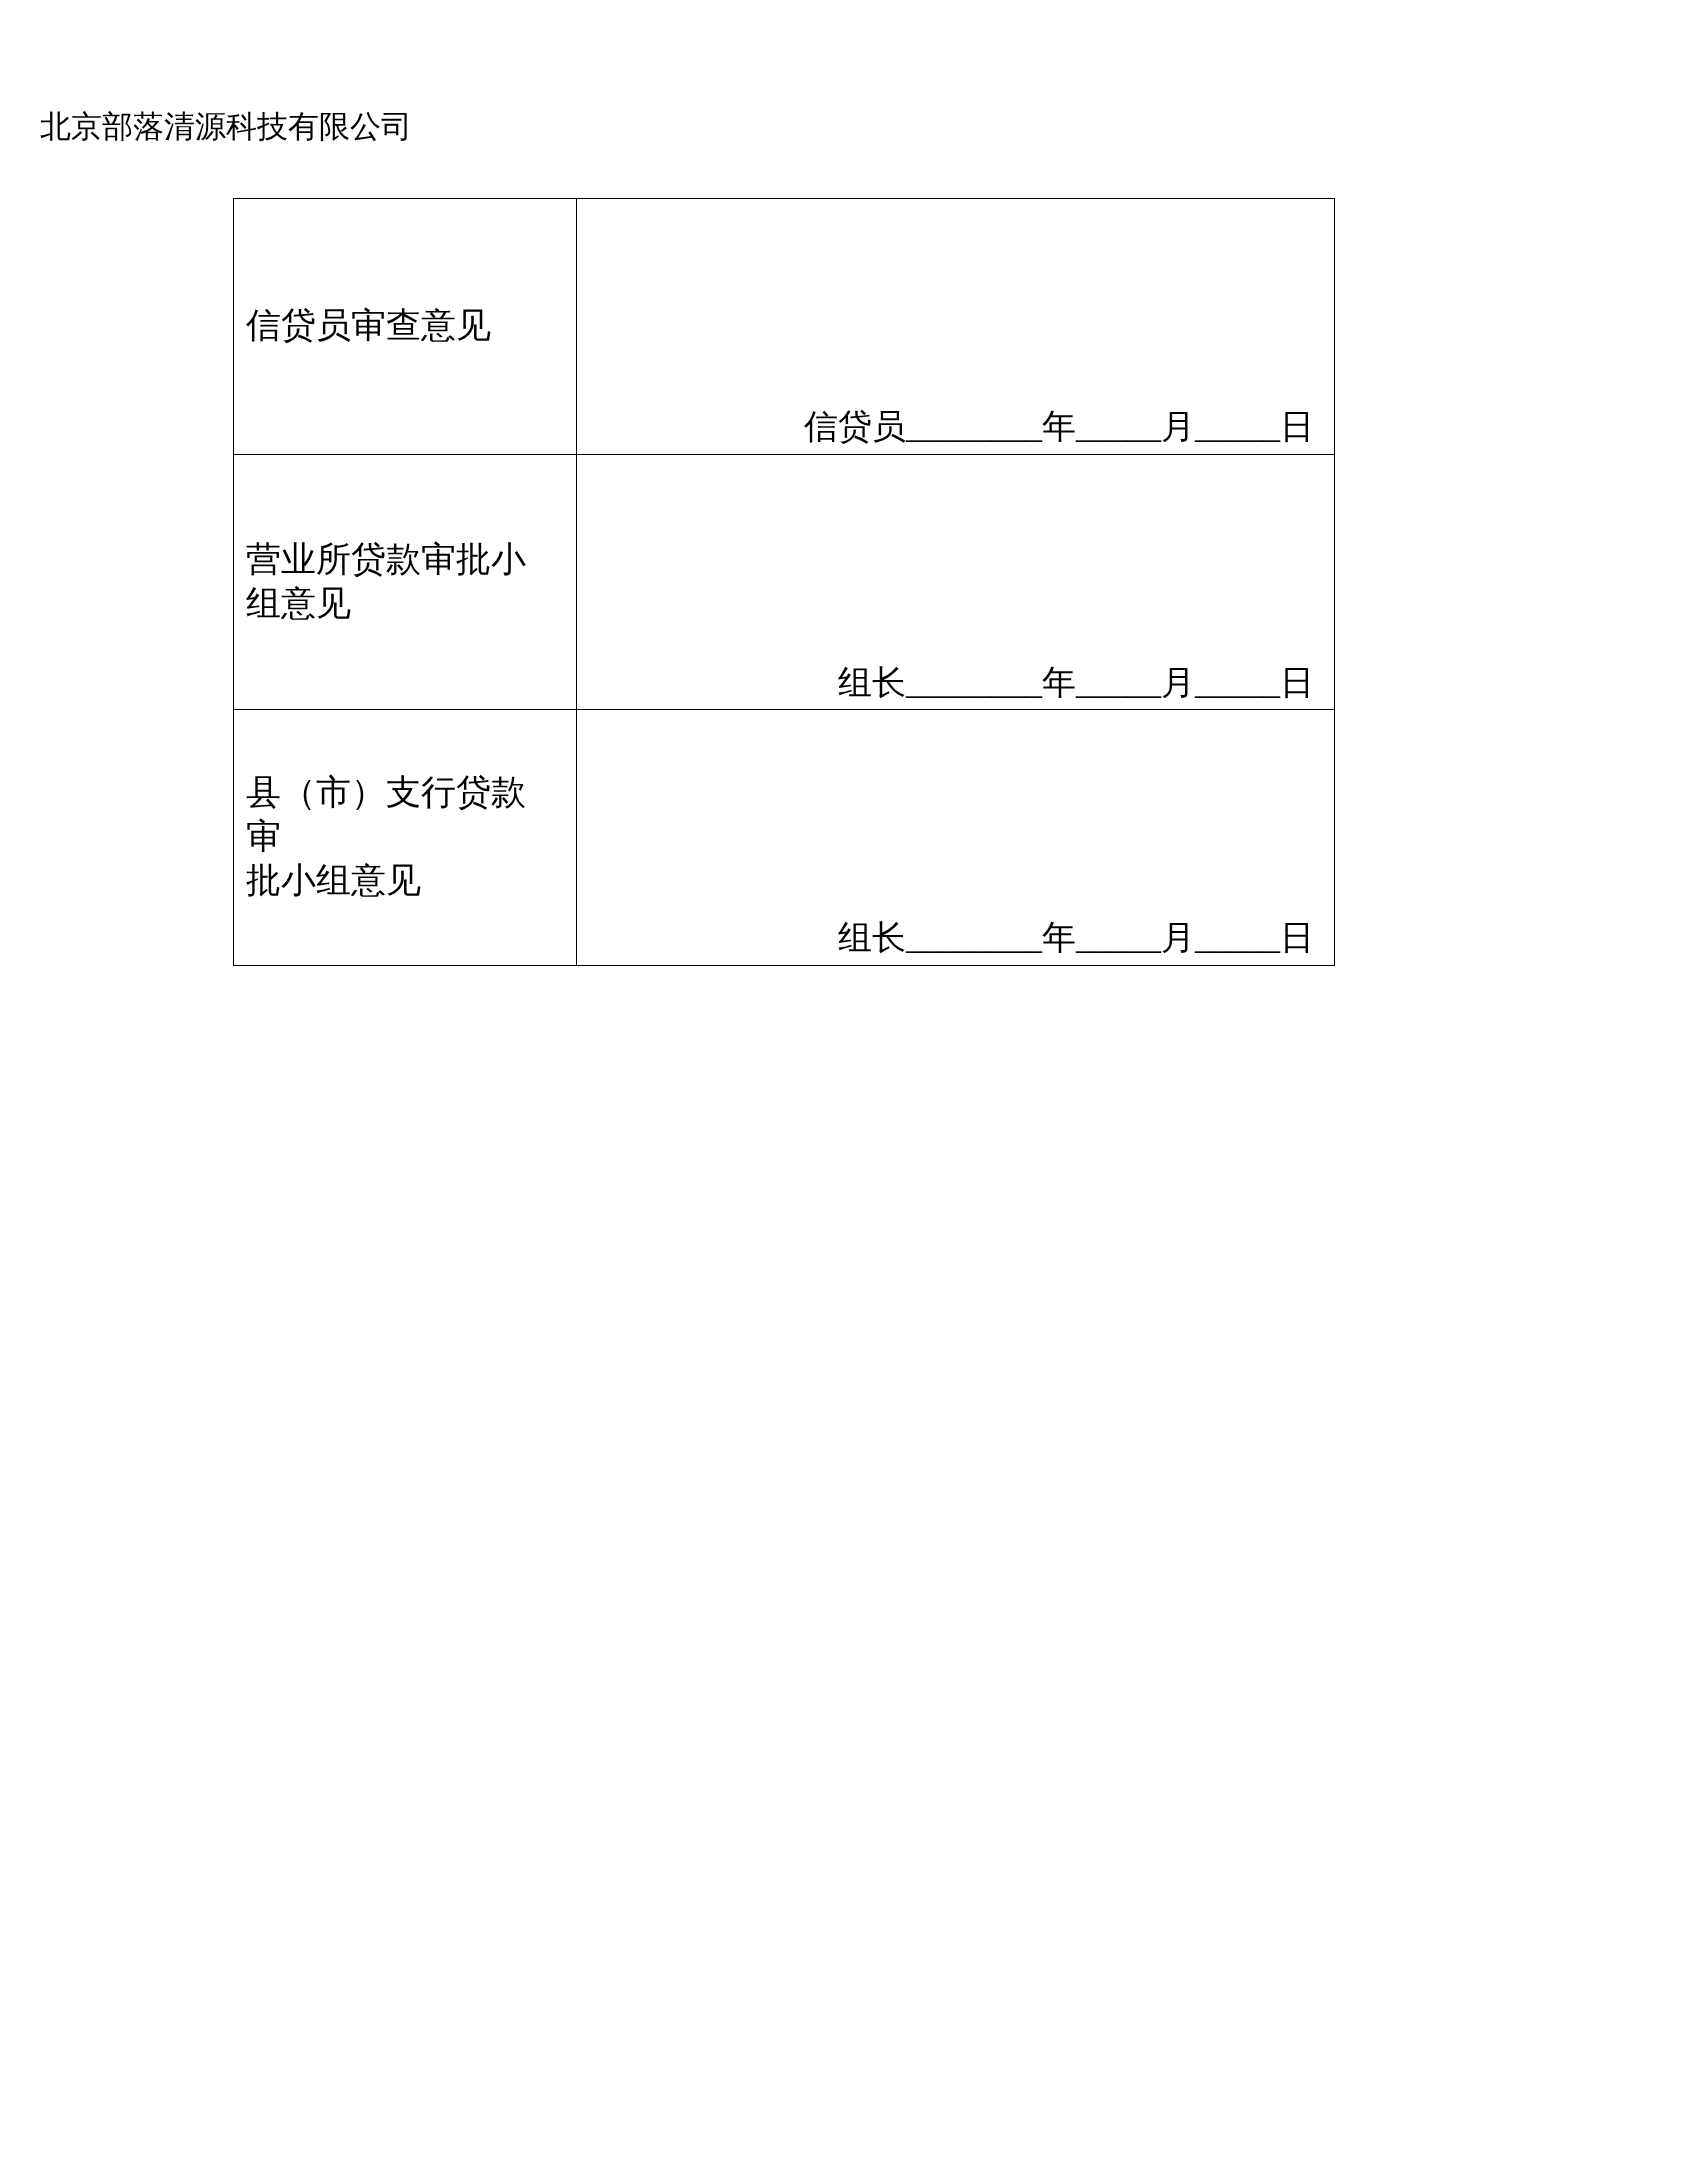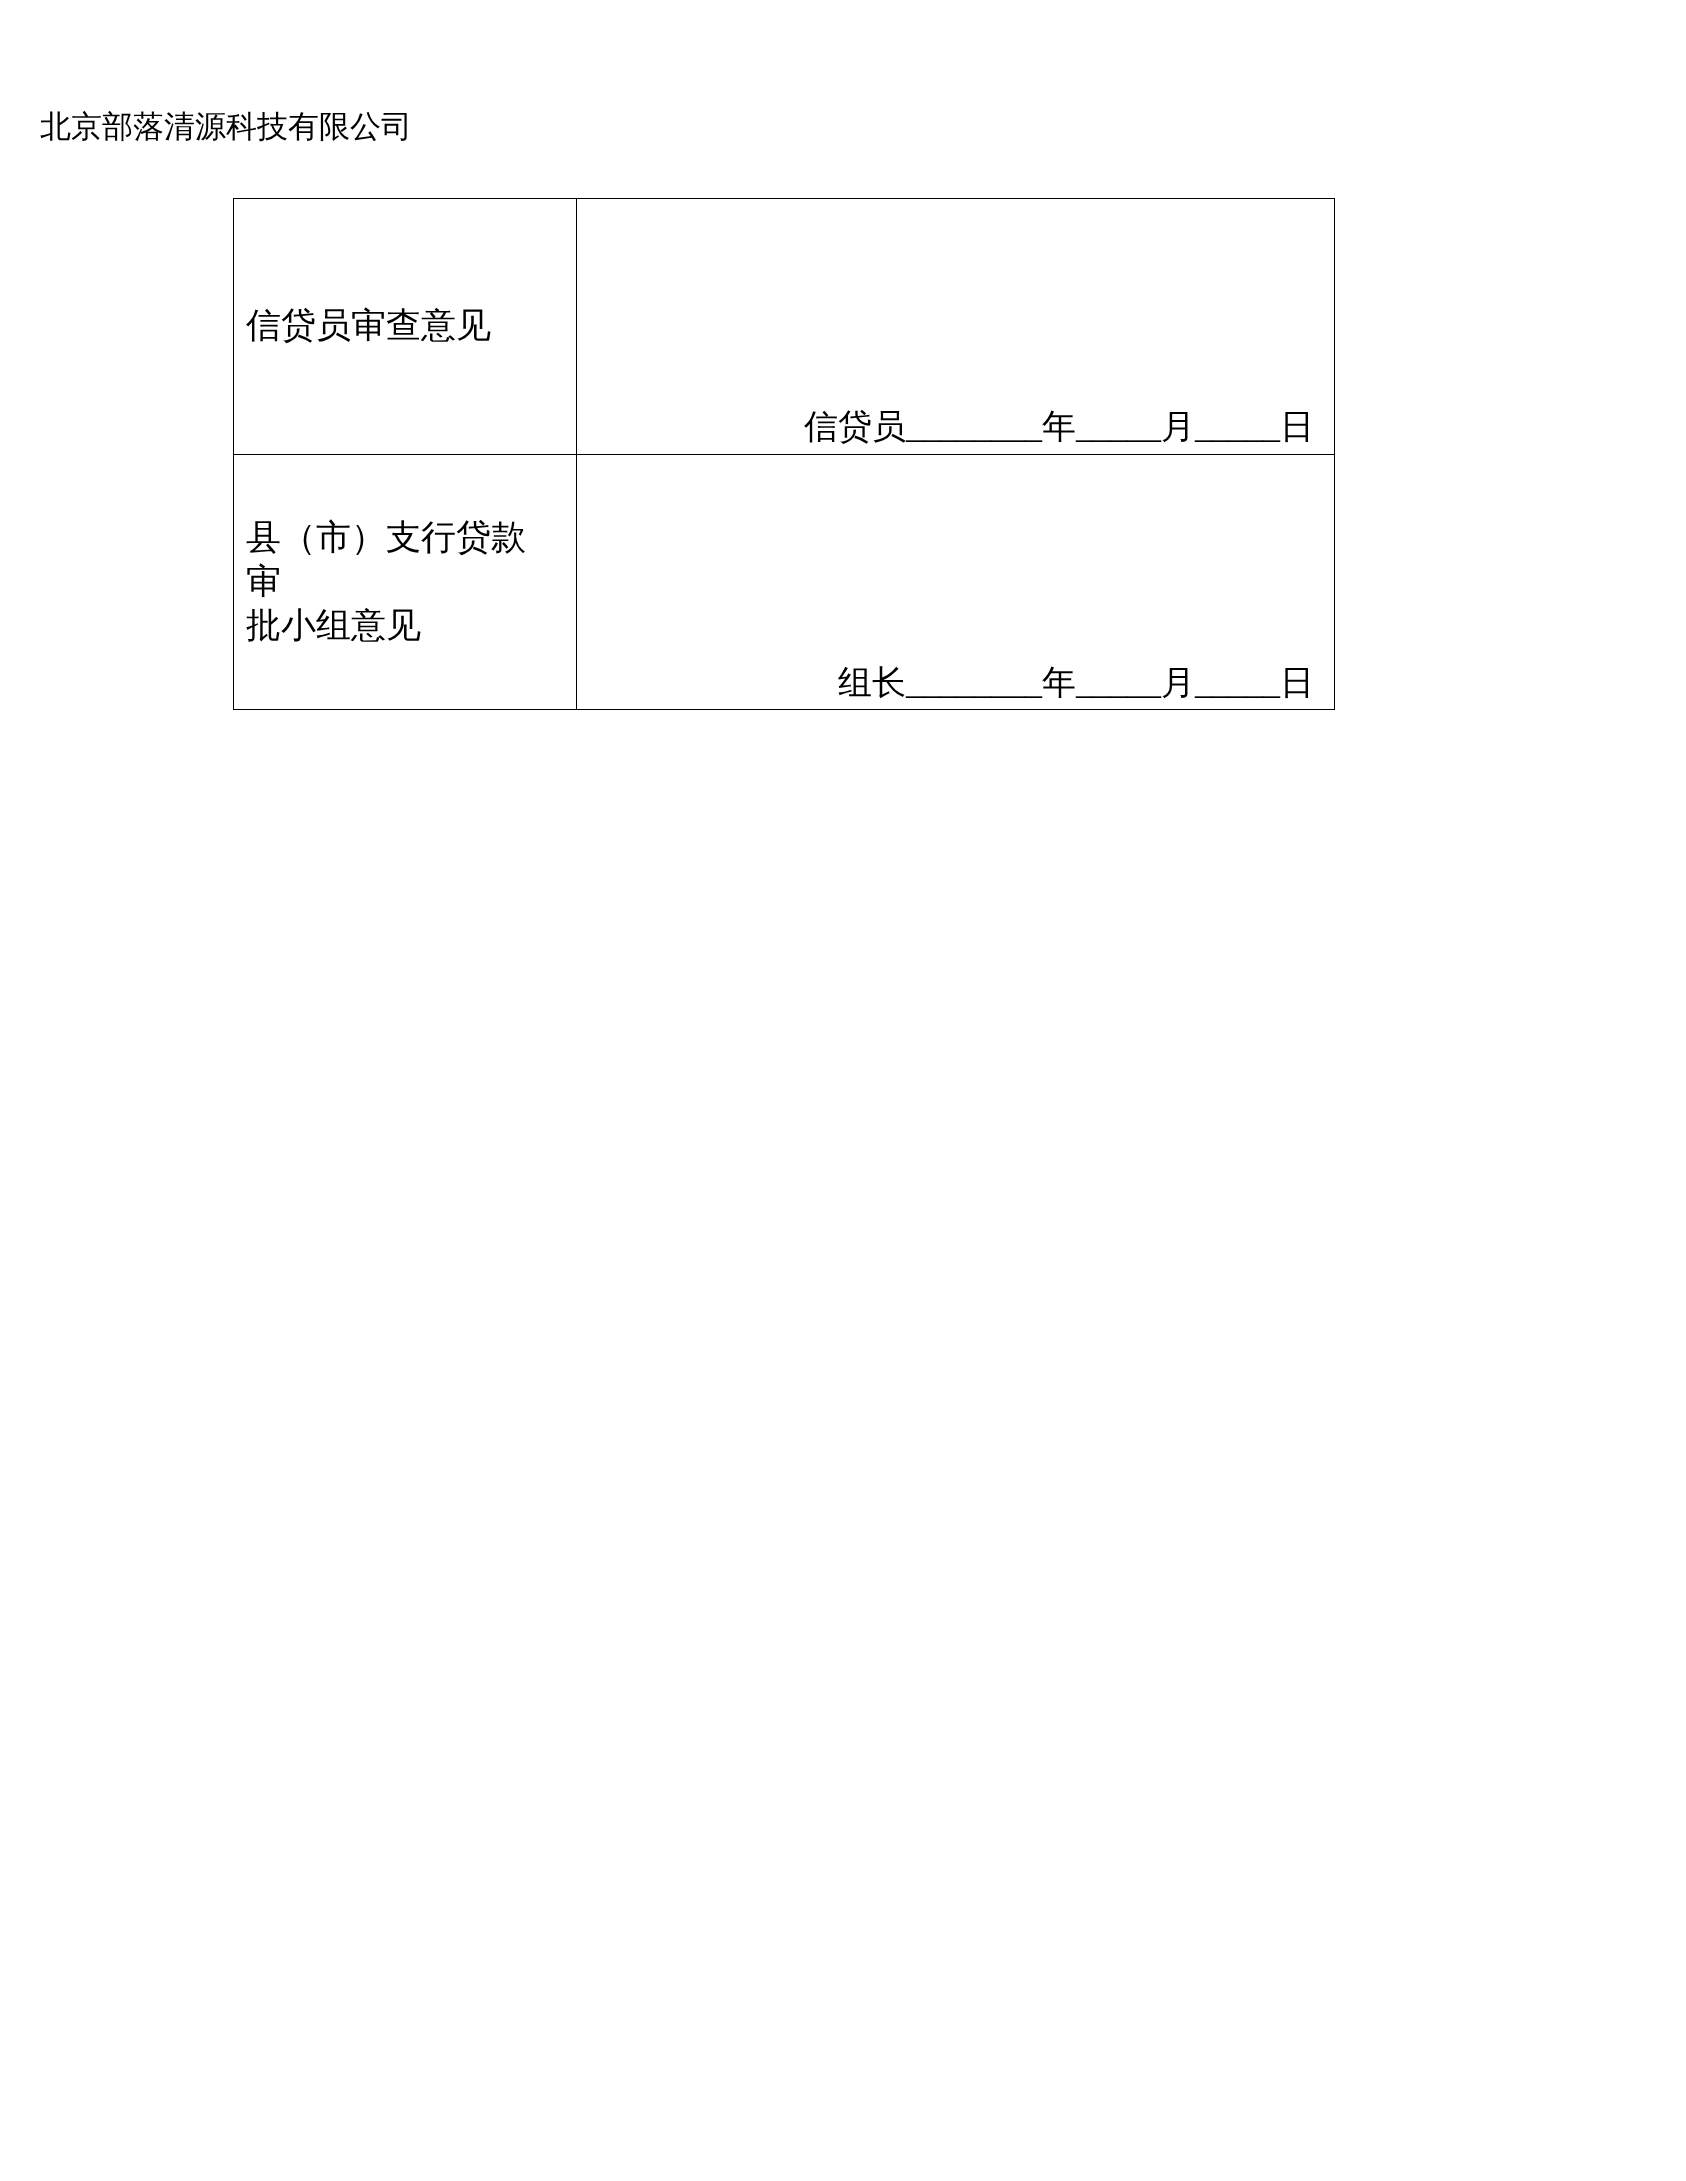--- a/index.html
+++ b/index.html
@@ -65,20 +65,25 @@
 
   <div class="company-header">北京部落清源科技有限公司</div>
 
   <table class="approval-table">
     <tbody>
       <tr>
         <td class="label-cell">信贷员审查意见</td>
         <td class="signature-cell">信贷员________年_____月_____日</td>
       </tr>
       <tr>
+        <td class="label-cell">营业所贷款审批小
+组意见</td>
+        <td class="signature-cell">组长________年_____月_____日</td>
+      </tr>
+      <tr>
         <td class="label-cell">县（市）支行贷款审
 批小组意见</td>
         <td class="signature-cell">组长________年_____月_____日</td>
       </tr>
     </tbody>
   </table>
 
 </div>
 
 

